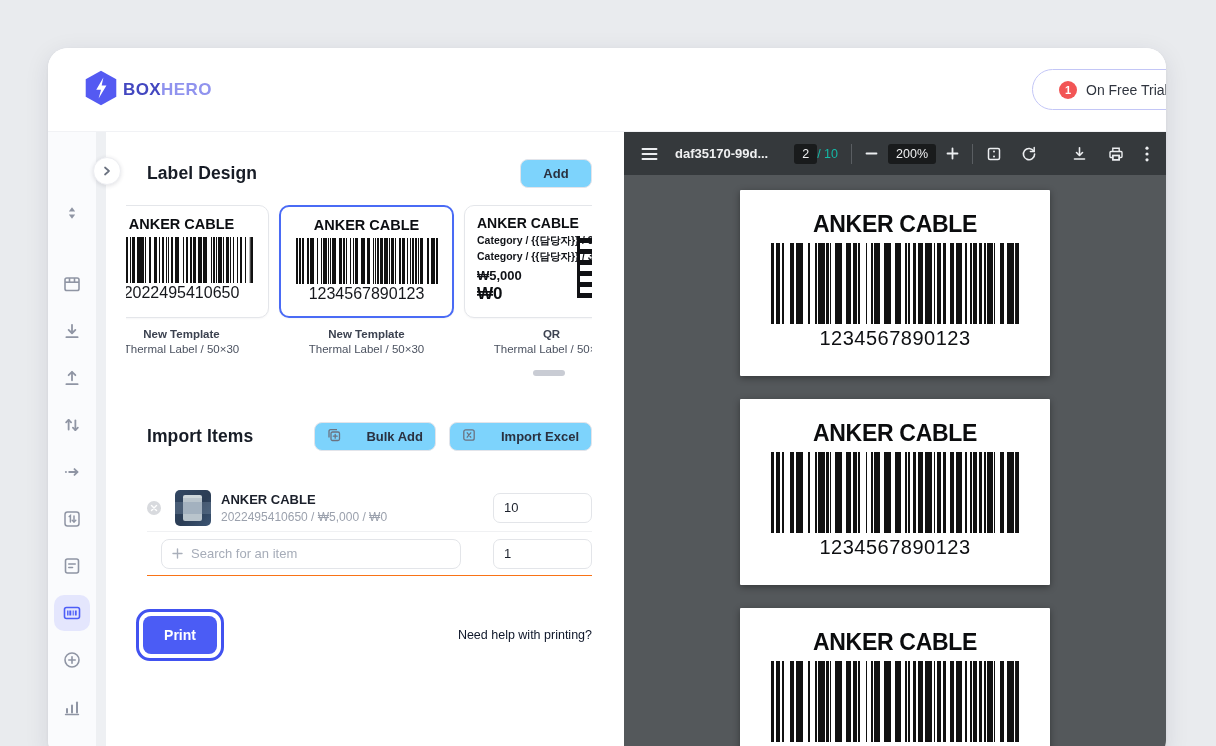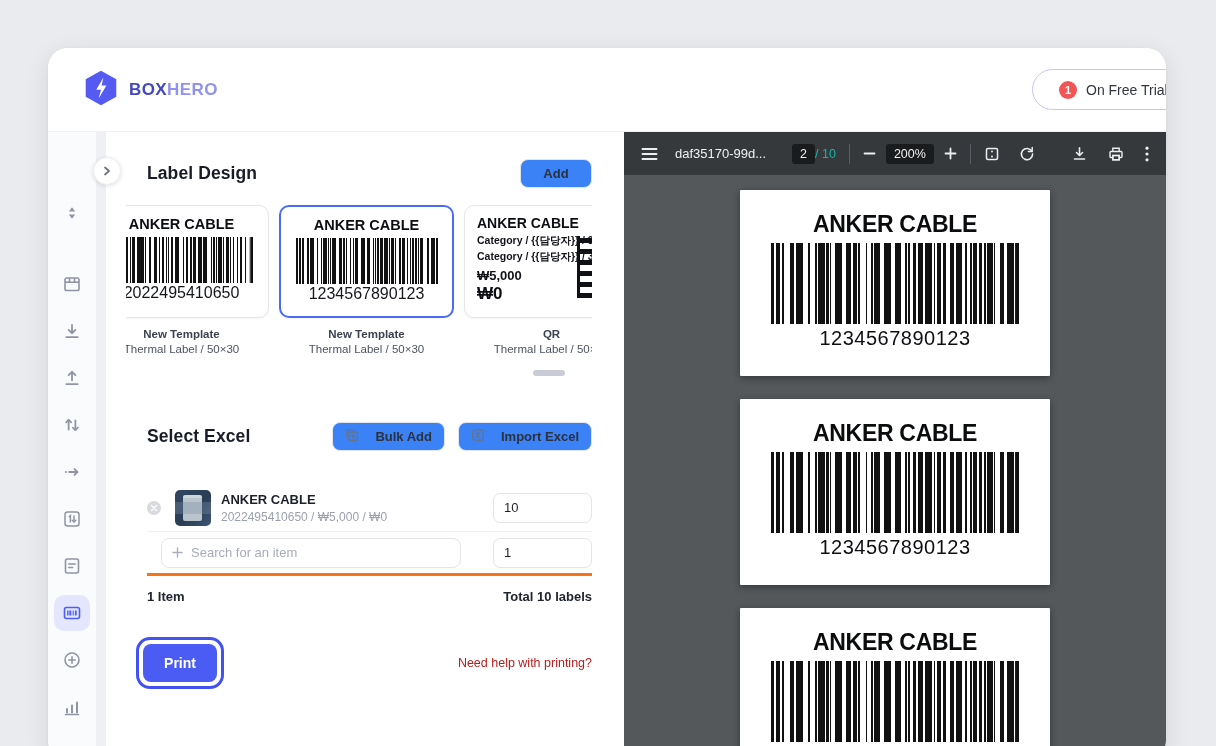--- a/index.html
+++ b/index.html
@@ -6,21 +6,21 @@
   html,body { width:1216px; height:746px; overflow:hidden; }
   body { background:#e9ebee; font-family:"Liberation Sans", sans-serif; position:relative; }
 
   .app-card { position:absolute; left:48px; top:48px; width:1118px; height:712px;
     background:#fff; border-radius:20px; overflow:hidden;
     box-shadow:0 6px 24px rgba(30,34,60,.10), 0 1px 3px rgba(30,34,60,.06); }
 
   
   .app-header { height:84px; display:flex; align-items:center; padding-left:36px;
     border-bottom:1px solid #f1f2f5; position:relative; background:#fff; }
-  .logo { display:flex; align-items:center; gap:11px; }
+  .logo { display:flex; align-items:center; gap:5px; }
   .logo-text { font-size:17px; font-weight:800; letter-spacing:.4px; }
   .logo-text .b1 { color:#4347c0; }
   .logo-text .b2 { color:#9093ee; font-weight:700; }
   .trial-pill { position:absolute; left:984px; top:21px; height:41px; width:260px;
     border:1.5px solid #c3c6f6; border-radius:21px; background:#fff;
     display:flex; align-items:center; gap:9px; padding-left:26px; cursor:pointer; }
   .trial-badge { width:18px; height:18px; border-radius:50%; background:#f25555; color:#fff;
     font-size:11px; font-weight:700; display:flex; align-items:center; justify-content:center; }
   .trial-label { font-size:14px; color:#30353f; font-weight:500; }
 
@@ -42,21 +42,21 @@
   .collapse-btn { position:absolute; left:45px; top:109px; width:28px; height:28px;
     border-radius:50%; background:#fff; border:1px solid #edeef2;
     box-shadow:0 1px 4px rgba(40,44,63,.14); display:flex; align-items:center;
     justify-content:center; cursor:pointer; z-index:5; }
 
   .left-panel { width:518px; background:#fff; padding:0 32px 0 41px; flex:none; position:relative; }
 
   .section-row { display:flex; align-items:center; justify-content:space-between; }
   .sec1 { margin-top:27px; }
   .panel-title { font-size:17.5px; font-weight:700; color:#171c26; letter-spacing:.1px; }
-  .btn { background:#3b82f6; border:1px solid #e2e4ea; border-radius:8px; height:29px;
+  .btn { background:#7dd3fc; border:1px solid #e2e4ea; border-radius:8px; height:29px;
     font-size:13px; font-weight:600; color:#2a3140; display:flex; align-items:center;
     justify-content:center; cursor:pointer; font-family:inherit; }
   .add-btn { width:72px; }
 
   
   .tpl-viewport { margin-left:-21px; width:466px; margin-top:17px; overflow:hidden; }
   .tpl-row { display:flex; gap:10px; margin-left:-32px; width:max-content; }
   .tpl-item { width:175px; flex:none; cursor:pointer; }
   .tpl-card { height:113px; background:#fff; border:1px solid #e4e6ea; border-radius:10px;
     overflow:hidden; position:relative; box-shadow:0 1px 2px rgba(30,34,60,.04); }
@@ -75,64 +75,64 @@
     border-left:3px solid #101114; }
   .tpl-caption { margin-top:9px; text-align:center; }
   .tpl-caption .c-name { font-size:11.5px; font-weight:600; color:#3c4250; line-height:15px; }
   .tpl-caption .c-spec { font-size:11.5px; color:#4b5260; line-height:15px; }
   .tpl-scrollpill { width:32px; height:6px; border-radius:3px; background:#c9ccd4;
     margin-top:13px; margin-left:407px; cursor:pointer; }
 
   
   .sec2 { margin-top:46px; }
   .sec2-btns { display:flex; gap:13px; }
-  .sec2-btns .btn { padding:0 12px; gap:16px; }
+  .sec2-btns .btn { padding:0 12px; gap:25px; }
   .items-table { margin-top:33px; }
   .t-headrow { display:flex; align-items:center; height:26px; border-bottom:1px solid #f0f1f3;
     padding-bottom:8px; }
   .col-head { font-size:13px; font-weight:700; color:#1c212c; }
   .head-item { margin-left:15px; }
   .head-copies { margin-left:auto; width:112px; }
   .xcircle { width:14px; height:14px; border-radius:50%; background:#d8dade; flex:none;
     display:flex; align-items:center; justify-content:center; cursor:pointer; }
   .item-row { display:flex; align-items:center; height:48px; border-bottom:1px solid #f0f1f3; }
   .thumb { width:36px; height:36px; border-radius:5px; margin-left:14px; flex:none;
     background:linear-gradient(135deg,#324763 0%,#2b3d55 55%,#3c5574 100%); position:relative; overflow:hidden; }
   .thumb::before { content:""; position:absolute; left:8px; top:5px; width:19px; height:26px;
     background:linear-gradient(180deg,#cdd6da 0 3px,#b9c4cc 3px 100%); border-radius:2px; }
   .thumb::after { content:""; position:absolute; left:0; top:12px; width:36px; height:12px;
     background:rgba(122,143,165,.35); }
   .item-main { margin-left:10px; }
   .item-name { font-size:13px; font-weight:700; color:#1b202b; }
   .item-details { font-size:12px; color:#9ba1ad; margin-top:3px; }
   .copies-input { margin-left:auto; width:99px; height:30px; border:1px solid #e3e5e9;
     border-radius:7px; font-size:13px; color:#1d222d; padding:0 10px; font-family:inherit; outline:none; }
-  .search-row { display:flex; align-items:center; height:44px; border-bottom:3px solid #f97316; }
+  .search-row { display:flex; align-items:center; height:44px; border-bottom:1px solid #f97316; }
   .search-box { margin-left:14px; width:300px; height:30px; border:1px solid #e3e5e9;
     border-radius:8px; display:flex; align-items:center; gap:8px; padding:0 10px; }
   .search-box input { border:none; outline:none; flex:1; font-size:13px; color:#3a404c;
     font-family:inherit; background:transparent; }
   .search-box input::placeholder { color:#a6acb8; }
   .summary-row { display:flex; justify-content:space-between; margin-top:13px; }
   .summary-txt { font-size:13px; font-weight:700; color:#20252f; }
 
   .print-row { margin-top:33px; display:flex; align-items:center; justify-content:space-between; }
   .print-ring { margin-left:-11px; border:3.5px solid #4152f0; border-radius:14px;
     background:#fff; padding:4px; display:inline-block; }
   .print-btn { width:74px; height:38px; border-radius:8px; background:#4b5cf5; color:#fff;
     font-size:14px; font-weight:600; border:none; cursor:pointer; font-family:inherit; }
-  .help-link { font-size:12.5px; color:#b91c1c; cursor:pointer; }
+  .help-link { font-size:12.5px; color:#0f172a; cursor:pointer; }
 
   
   .pdf-panel { flex:1; display:flex; flex-direction:column; min-width:0; }
   .pdf-toolbar { height:43px; background:#35393c; display:flex; align-items:center;
     padding:0 17px; flex:none; color:#eceef0; }
   .pdf-toolbar svg { display:block; }
   .tb-icon { cursor:pointer; display:flex; align-items:center; justify-content:center; }
-  .tb-filename { font-size:13px; font-weight:400; color:#f0f1f2; margin-left:17px; white-space:nowrap; }
+  .tb-filename { font-size:13px; font-weight:700; color:#f0f1f2; margin-left:17px; white-space:nowrap; }
   .tb-box { background:#191b1c; border-radius:3px; padding:3px 8px; font-size:12.5px; color:#f0f1f2; }
   .page-box { margin-left:26px; cursor:text; }
   .tb-pagetotal { font-size:12.5px; color:#14b8a6; }
   .tb-div { width:1px; height:20px; background:#5a5e62; margin:0 13px; }
   .zoom-box { margin:16px 10px; }
   .tb-right { margin-left:auto; display:flex; align-items:center; gap:21px; }
 
   .pdf-content { flex:1; background:#54585b; overflow:hidden; display:flex;
     flex-direction:column; align-items:center; padding-top:15px; gap:23px; }
   .pv-label { width:310px; height:186px; flex:none; background:#fff; border-radius:1px;
@@ -306,21 +306,21 @@
             <div class="tpl-caption">
               <div class="c-name">QR</div>
               <div class="c-spec">Thermal Label / 50×30</div>
             </div>
           </div>
         </div>
         <div class="tpl-scrollpill"></div>
       </div>
 
       <div class="section-row sec2">
-        <div class="panel-title">Select Excel</div>
+        <div class="panel-title">Import Items</div>
         <div class="sec2-btns">
           <button class="btn">
             <span><svg width="14" height="14" viewBox="0 0 14 14" fill="none" stroke="#6b7280" stroke-width="1.3">
                   <rect x="4" y="4" width="8.5" height="8.5" rx="1.5"></rect>
                   <path d="M2 9.5 V3.2 A1.6 1.6 0 0 1 3.6 1.6 H10"></path>
                   <path d="M8.2 6.3 V10.2 M6.3 8.2 H10.2" stroke-linecap="round"></path>
                 </svg></span>
             <span>Bulk Add</span>
           </button>
           <button class="btn">
@@ -353,24 +353,20 @@
           <div class="search-box">
             <span><svg width="11" height="11" viewBox="0 0 11 11" stroke="#a9afba" stroke-width="1.4" stroke-linecap="round">
                   <path d="M5.5 1 V10 M1 5.5 H10"></path>
                 </svg></span>
             <input placeholder="Search for an item" style="">
           </div>
           <input class="copies-input" value="1" style="">
         </div>
       </div>
 
-      <div class="summary-row">
-        <span class="summary-txt">1 Item</span>
-        <span class="summary-txt">Total 10 labels</span>
-      </div>
 
       <div class="print-row">
         <span class="print-ring">
           <button class="print-btn">Print</button>
         </span>
         <span class="help-link">Need help with printing?</span>
       </div>
     </div>
 
     <div class="pdf-panel">

